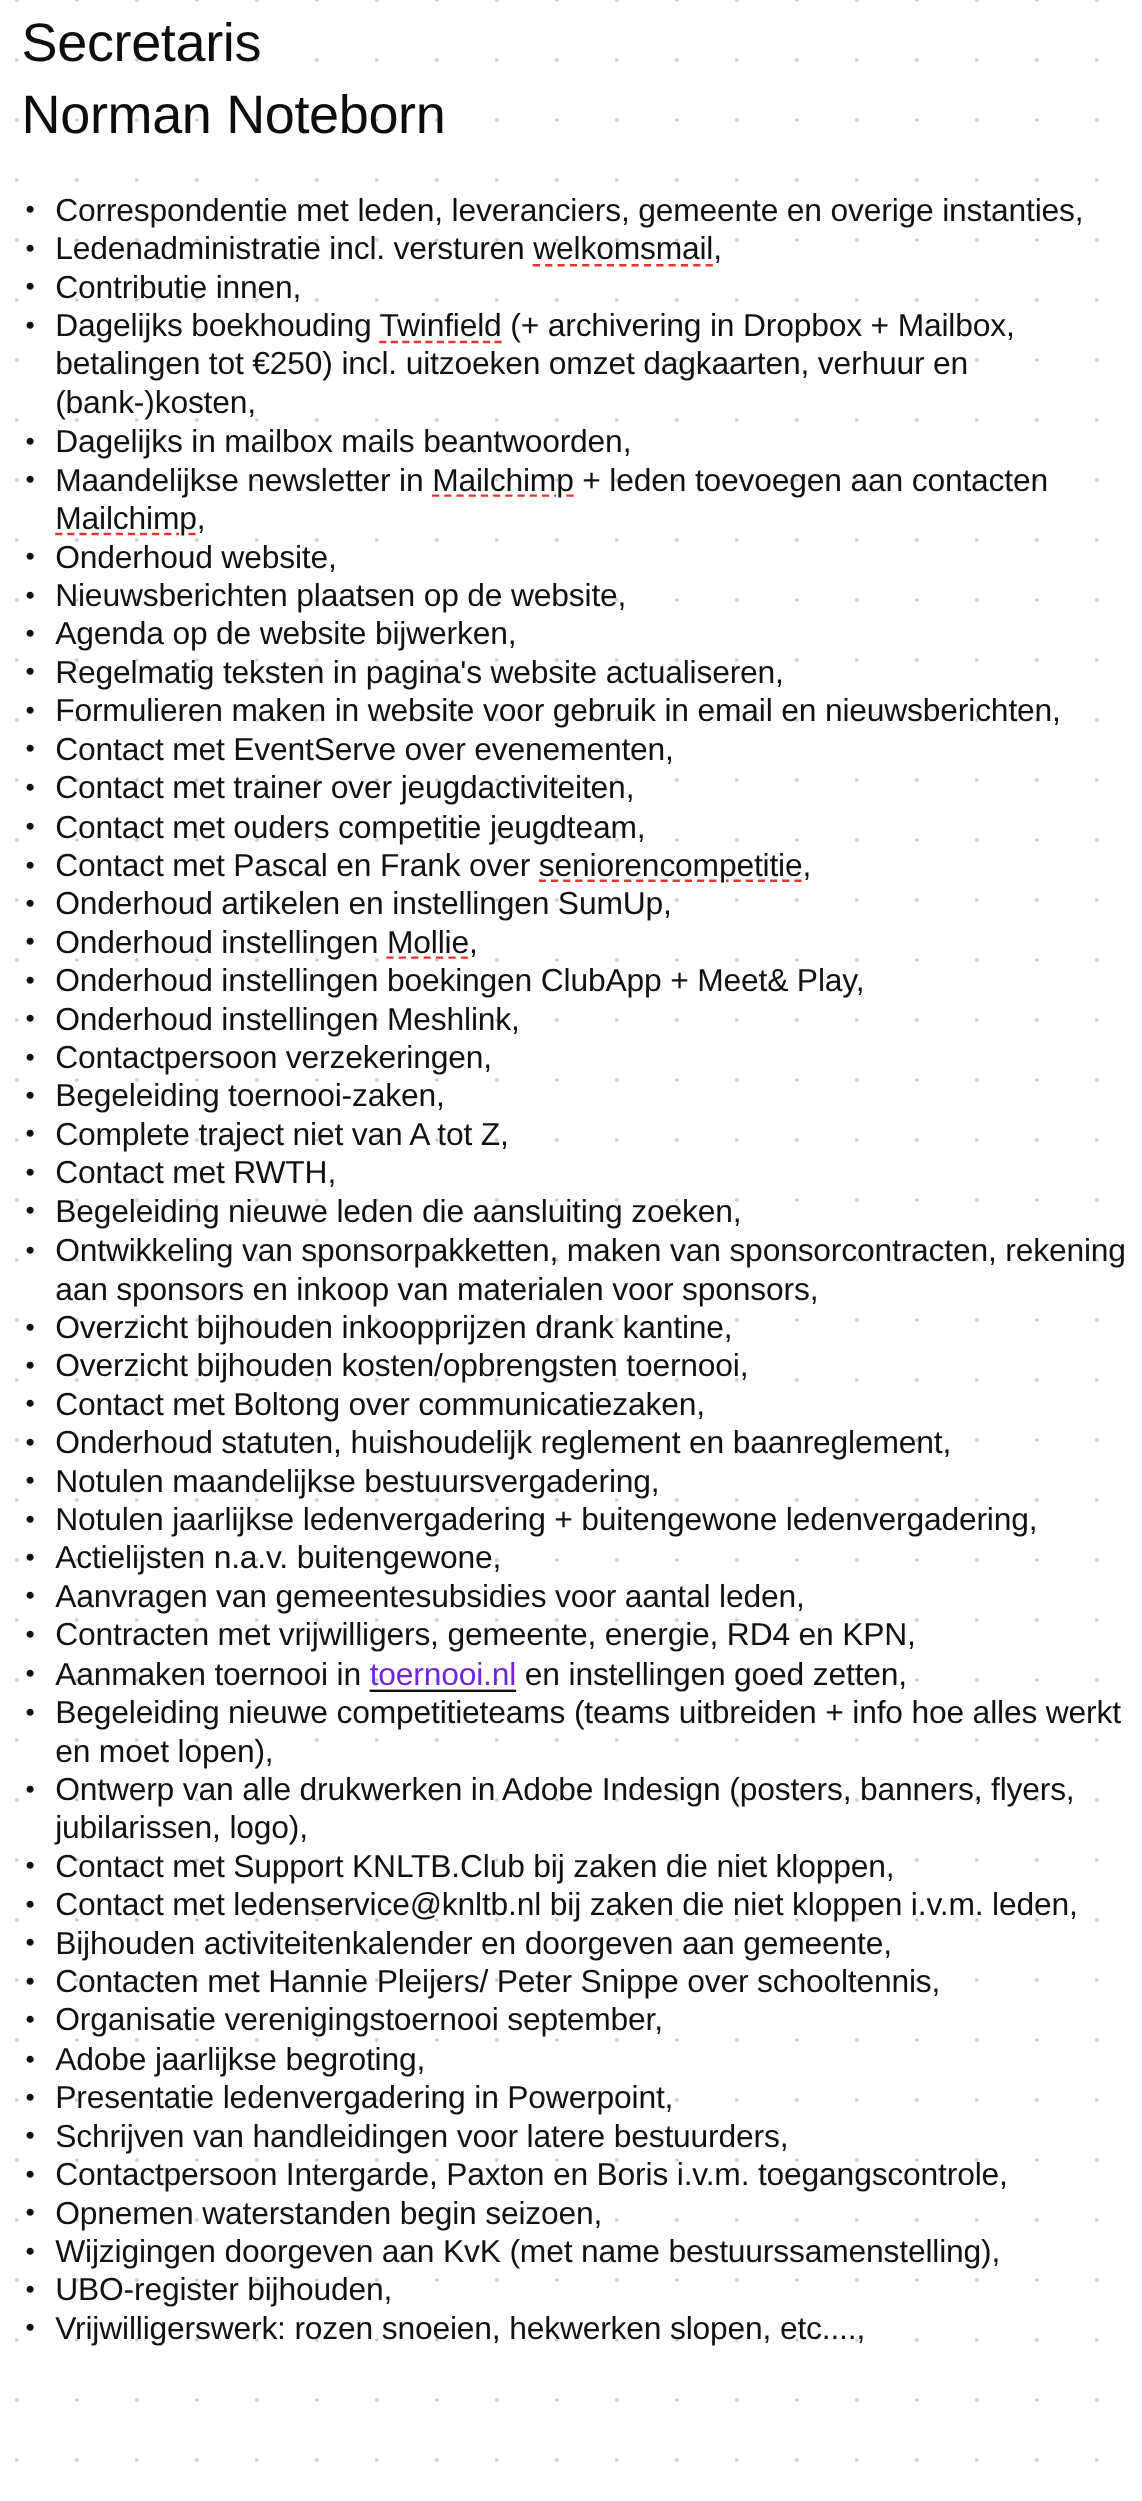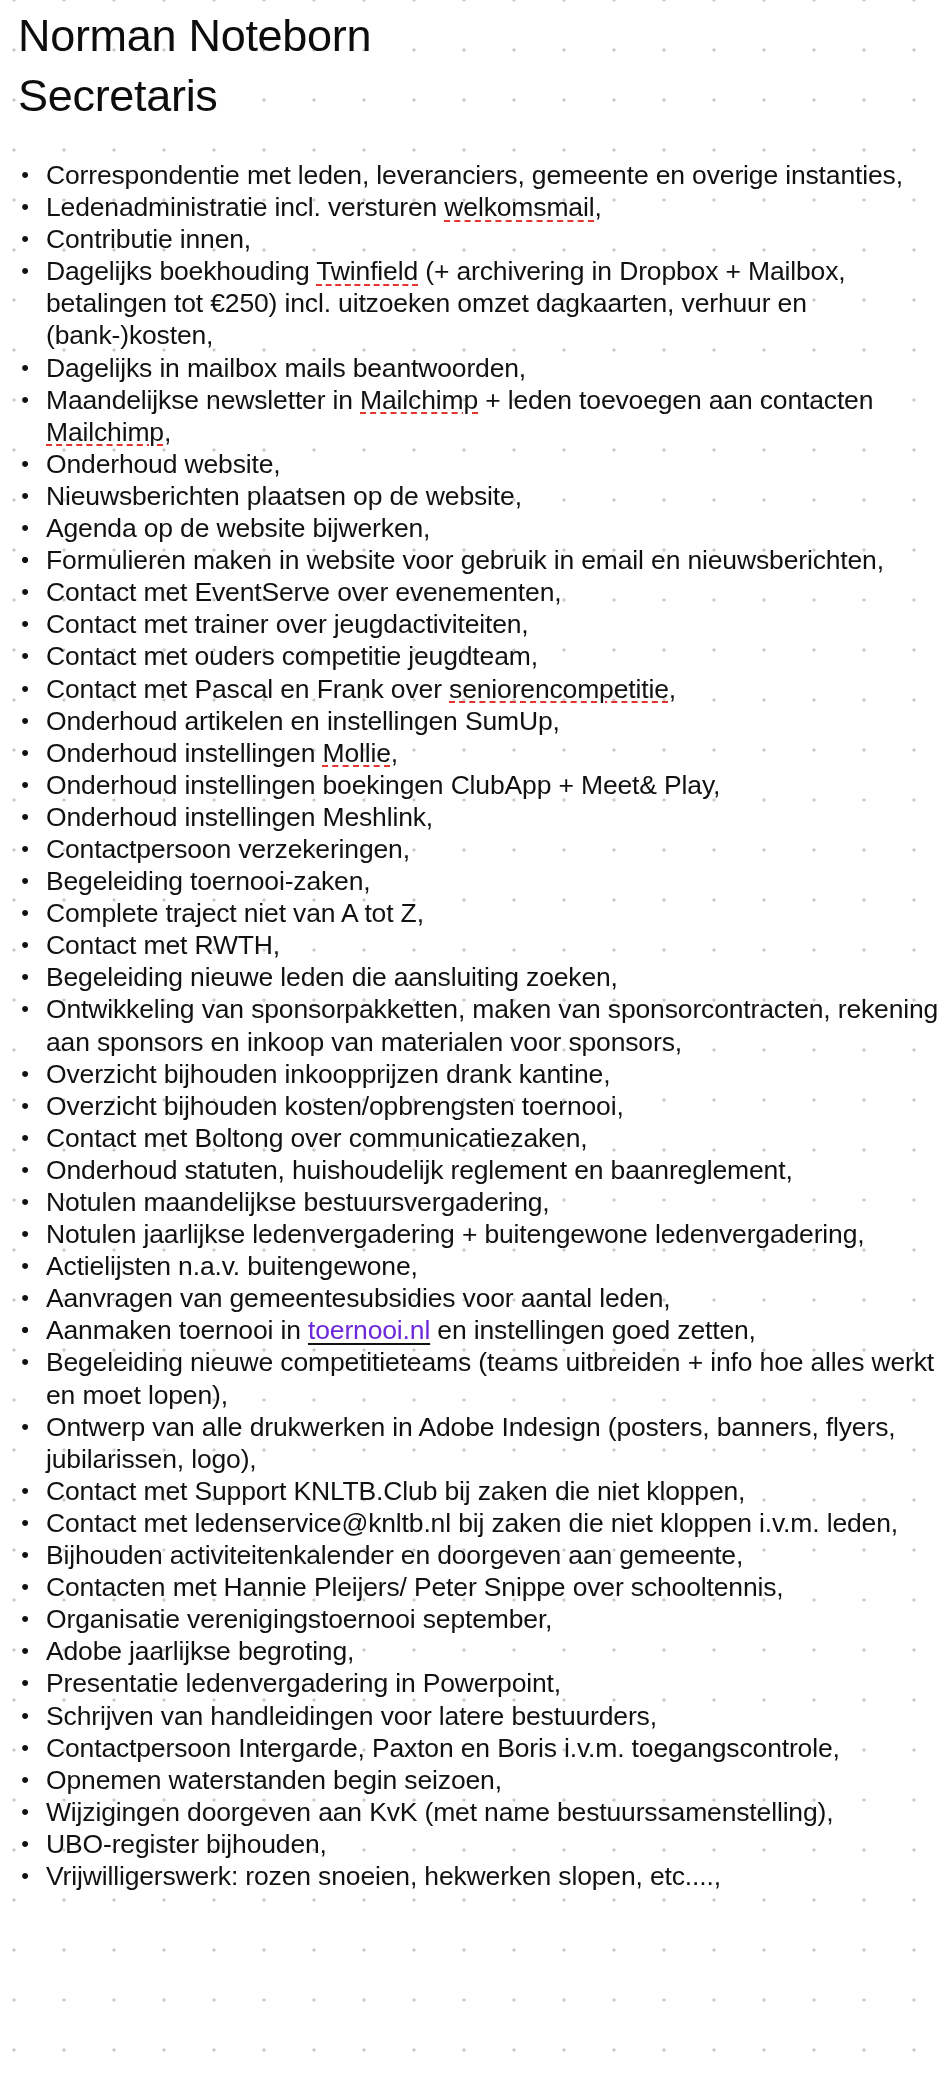--- a/index.html
+++ b/index.html
@@ -73,22 +73,22 @@
     text-decoration-thickness: 2px;
     text-underline-offset: 4px;
     color: #6d28d9;
   }
 </style>
 </head>
 <body>
 
 <div class="note">
   <div class="title-block">
+    <p class="title-line">Secretaris</p>
     <p class="title-line">Norman Noteborn</p>
-    <p class="title-line">Secretaris</p>
   </div>
   <ul class="task-list" id="task-list">
       <li class="task-item">
     <span class="bullet">•</span>
     <span class="task-text"><span>Correspondentie met leden, leveranciers, gemeente en overige instanties,</span></span>
   </li>
       <li class="task-item">
     <span class="bullet">•</span>
     <span class="task-text"><span>Ledenadministratie incl. versturen </span><span class="spell">welkomsmail</span><span>,</span></span>
   </li>
@@ -115,20 +115,21 @@
       <li class="task-item">
     <span class="bullet">•</span>
     <span class="task-text"><span>Nieuwsberichten plaatsen op de website,</span></span>
   </li>
       <li class="task-item">
     <span class="bullet">•</span>
     <span class="task-text"><span>Agenda op de website bijwerken,</span></span>
   </li>
       <li class="task-item">
     <span class="bullet">•</span>
+    <span class="task-text"><span>Regelmatig teksten in pagina's website actualiseren,</span></span>
   </li>
       <li class="task-item">
     <span class="bullet">•</span>
     <span class="task-text"><span>Formulieren maken in website voor gebruik in email en nieuwsberichten,</span></span>
   </li>
       <li class="task-item">
     <span class="bullet">•</span>
     <span class="task-text"><span>Contact met EventServe over evenementen,</span></span>
   </li>
       <li class="task-item">
@@ -210,20 +211,21 @@
       <li class="task-item">
     <span class="bullet">•</span>
     <span class="task-text"><span>Actielijsten n.a.v. buitengewone,</span></span>
   </li>
       <li class="task-item">
     <span class="bullet">•</span>
     <span class="task-text"><span>Aanvragen van gemeentesubsidies voor aantal leden,</span></span>
   </li>
       <li class="task-item">
     <span class="bullet">•</span>
+    <span class="task-text"><span>Contracten  met vrijwilligers, gemeente, energie, RD4 en KPN,</span></span>
   </li>
       <li class="task-item">
     <span class="bullet">•</span>
     <span class="task-text"><span>Aanmaken toernooi in </span><span class="link">toernooi.nl</span><span> en instellingen goed zetten,</span></span>
   </li>
       <li class="task-item">
     <span class="bullet">•</span>
     <span class="task-text"><span>Begeleiding nieuwe competitieteams (teams uitbreiden + info hoe alles werkt en moet lopen),</span></span>
   </li>
       <li class="task-item">

